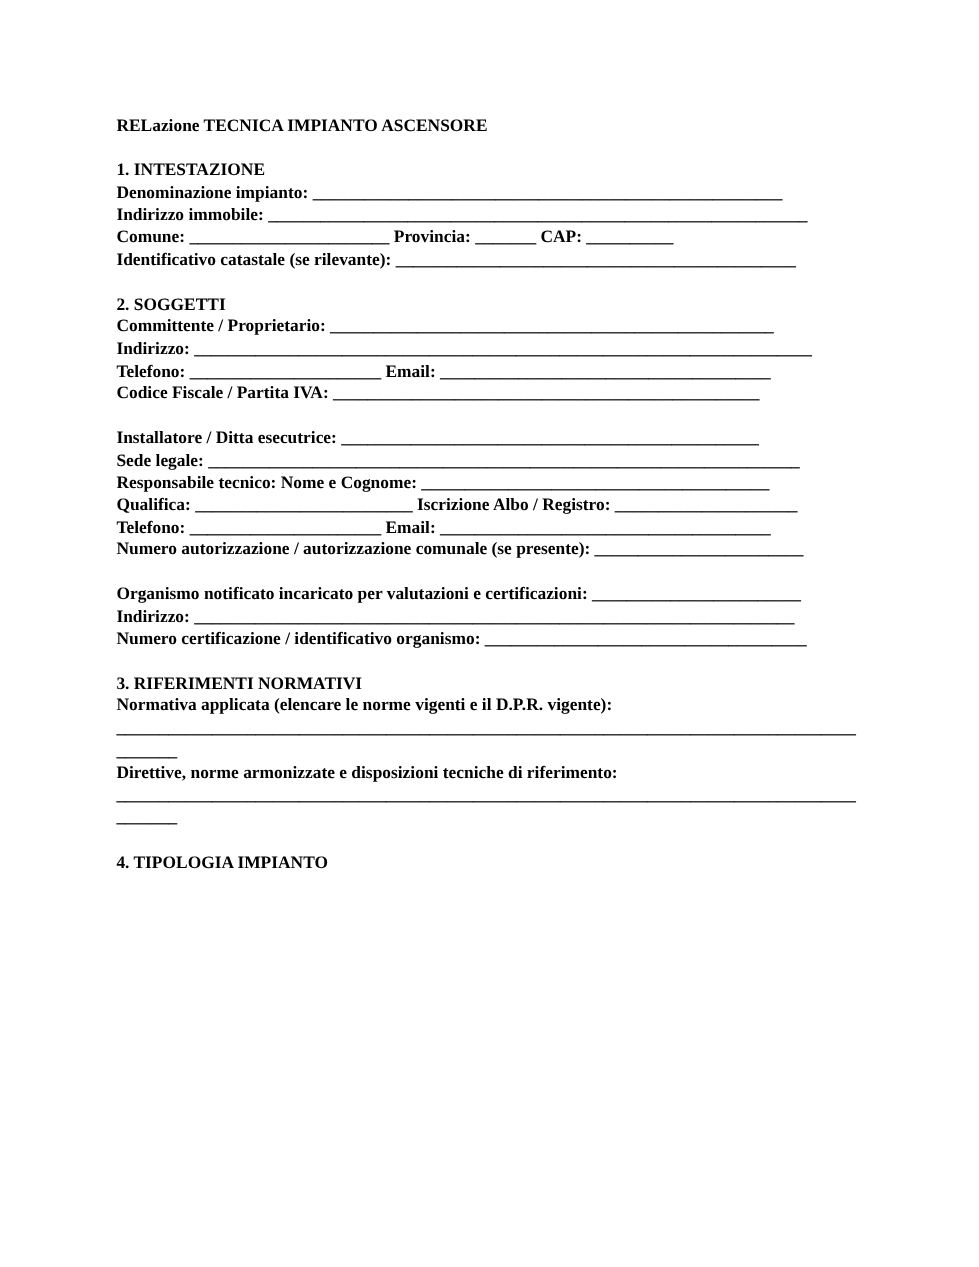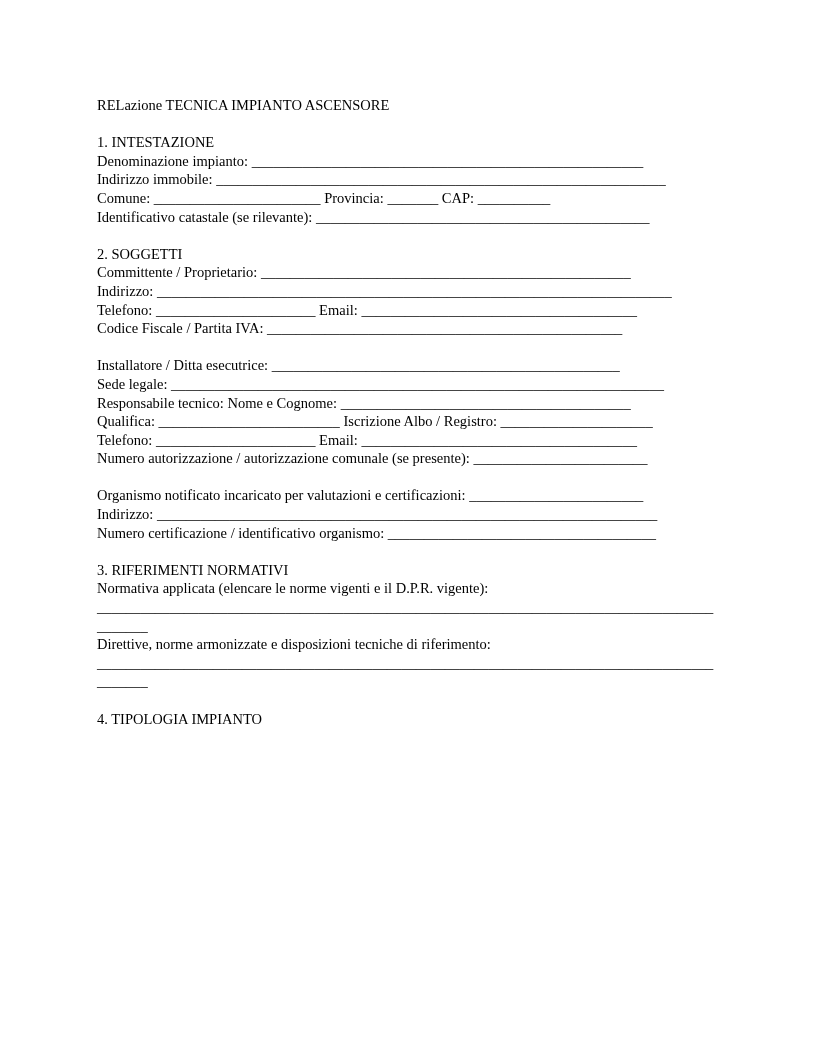--- a/index.html
+++ b/index.html
@@ -27,20 +27,21 @@
     position: absolute;
     left: 97px;
     top: 96px;
     width: 622px;
     font-size: 14.5px;
     line-height: 18.6px;
     letter-spacing: 0px;
     white-space: pre-wrap;
     word-wrap: break-word;
     overflow-wrap: break-word;
+    font-weight: bold;
   }
   .para {
     margin: 0;
     padding: 0;
     white-space: pre-wrap;
     word-wrap: break-word;
     overflow-wrap: break-word;
   }
   .blank {
     display: block;

